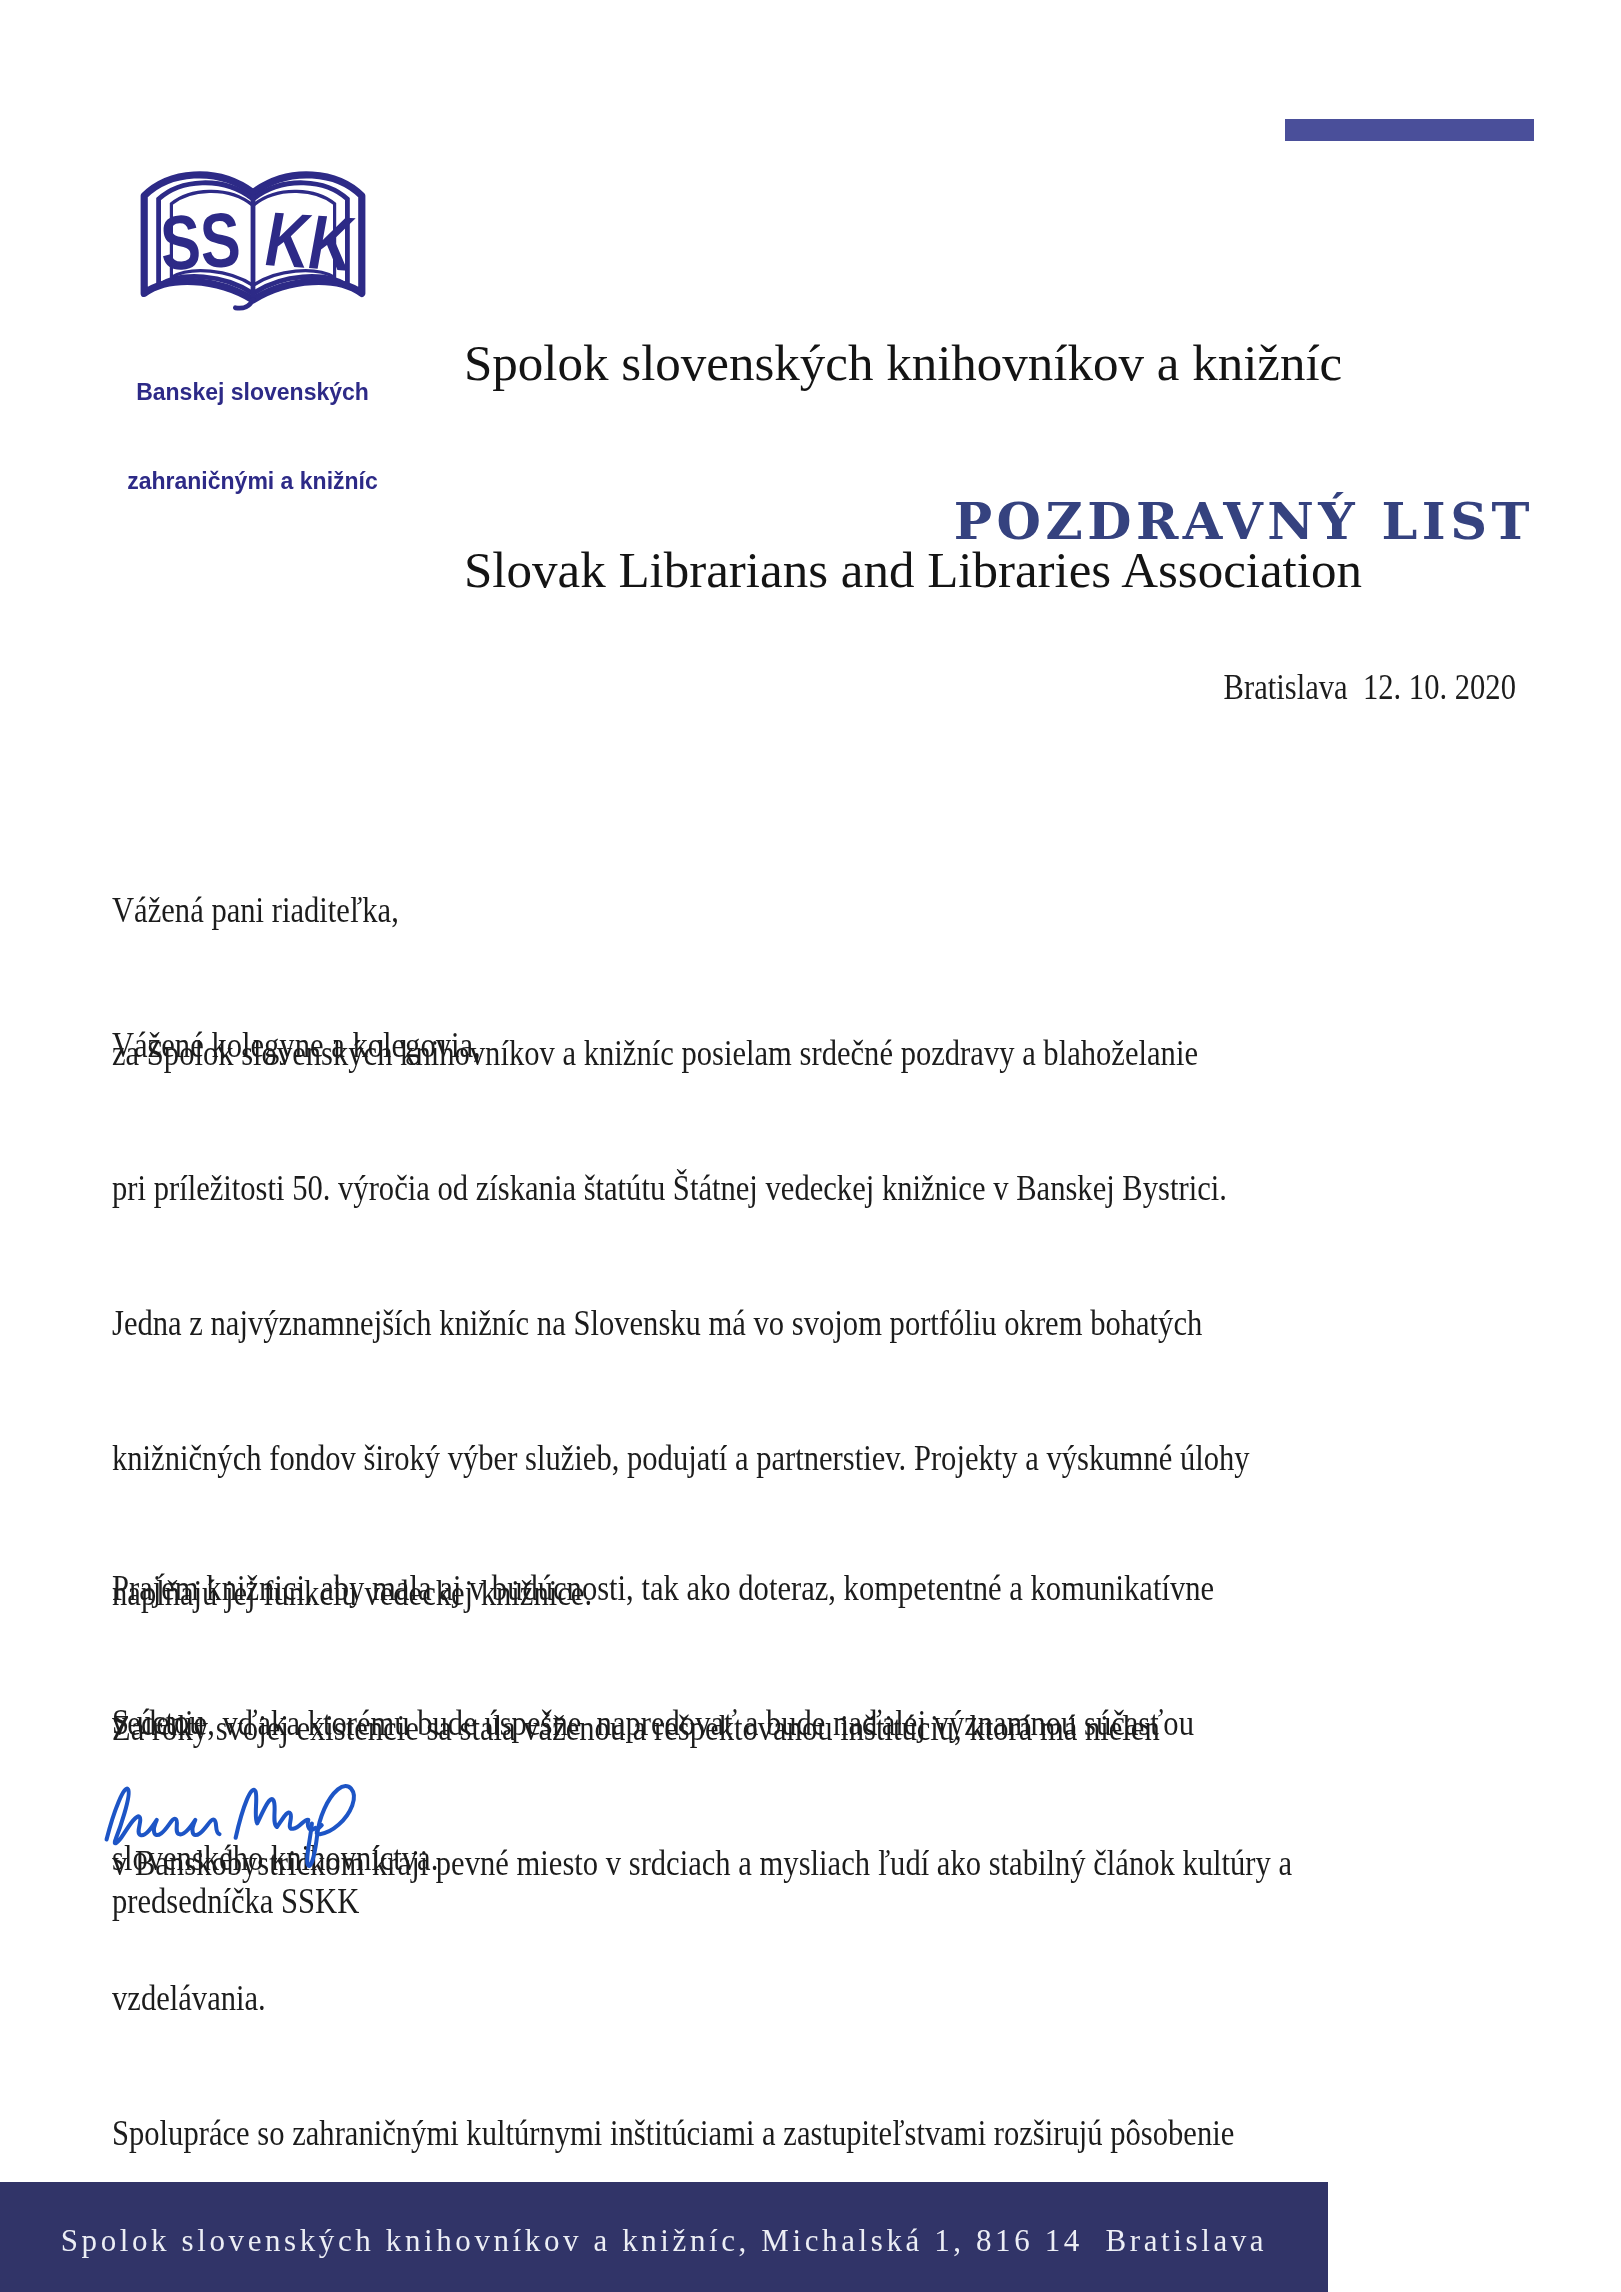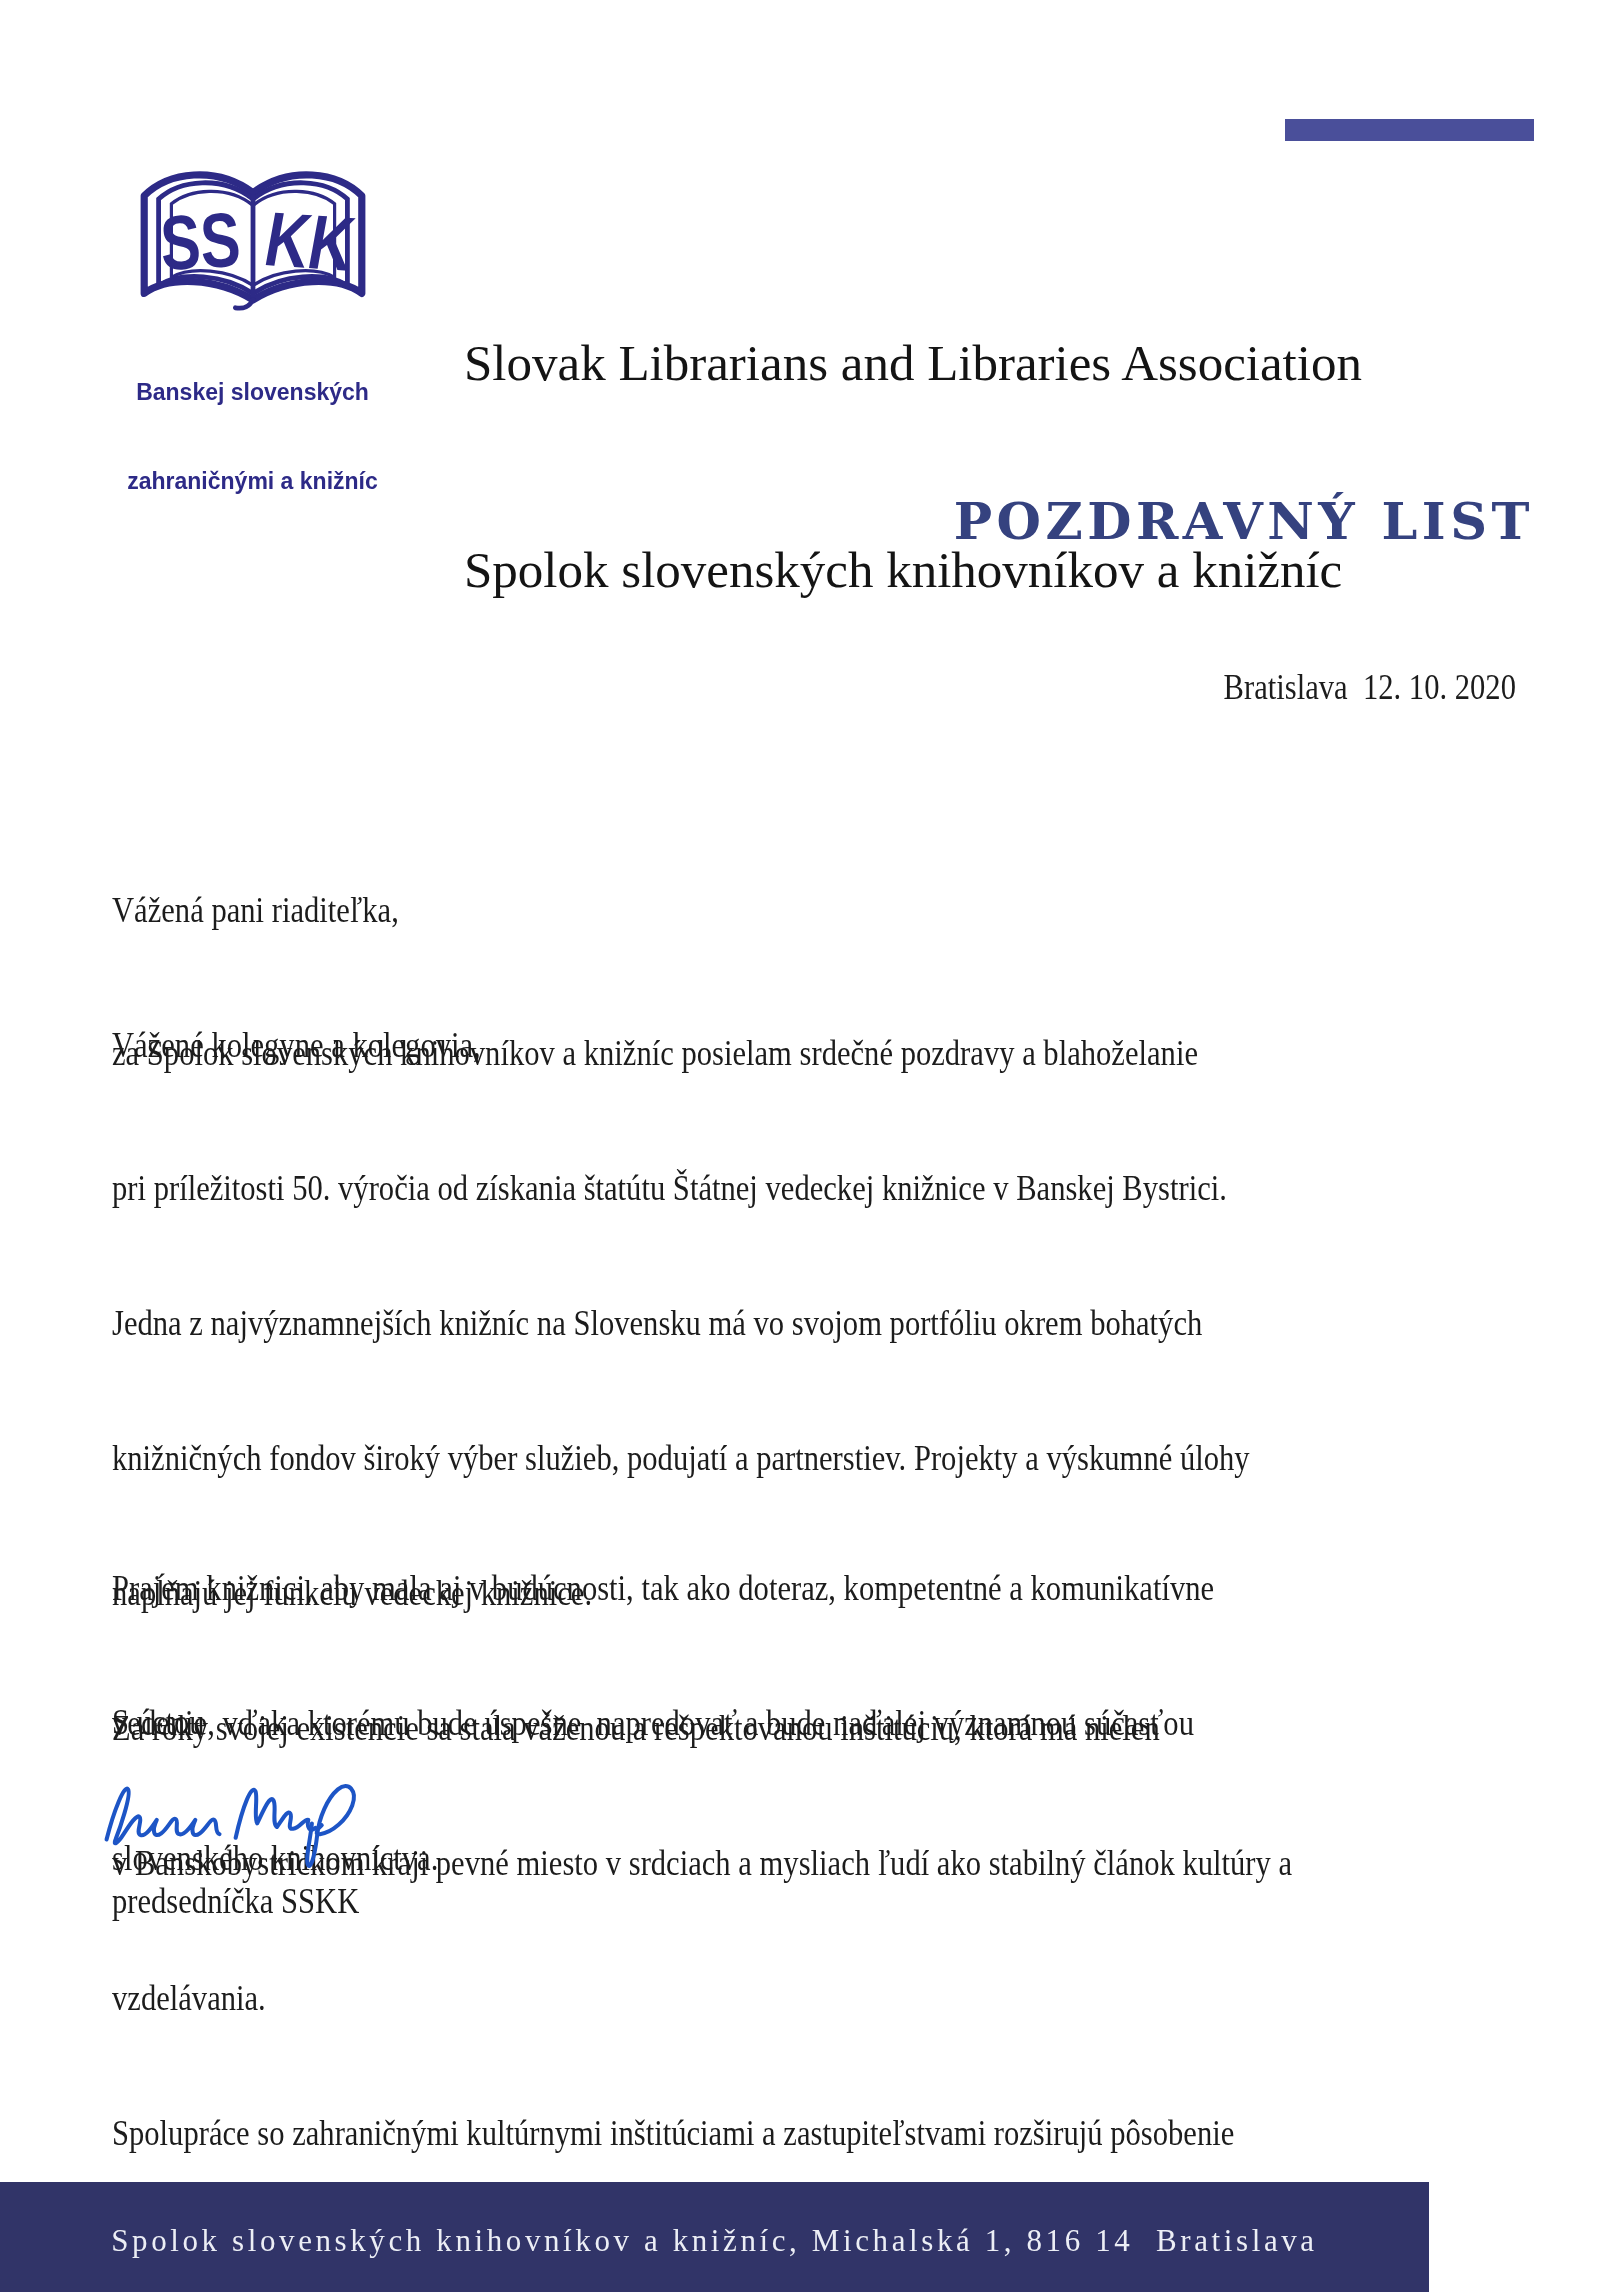--- a/index.html
+++ b/index.html
@@ -42,21 +42,21 @@
   .salutation { top:798px; }
   .body1 { top:941px; }
   .body2 { top:1476px; }
   .closing { top:1700px; }
   .signer-title { top:1879px; }
 
   .signature { position:absolute; left:94px; top:1752px; width:269px; height:124px; }
 
   
   .footer {
-    position:absolute; left:0; top:2182px; width:1429px; height:111px; background:#313468;
+    position:absolute; left:0; top:2182px; width:1328px; height:111px; background:#313468;
     display:flex; align-items:center; justify-content:center;
   }
   .footer span {
     font-size:31px; letter-spacing:3.6px; color:#eceef5; white-space:pre; padding-top:7.2px;
   }
 </style>
 </head>
 <body>
 
 <div class="page">
@@ -73,22 +73,22 @@
       <text transform="translate(86,136) rotate(-3) scale(0.78,1)" text-anchor="middle" font-family="Liberation Sans, DejaVu Sans, sans-serif" font-weight="bold" font-size="96" fill="#2d2a87">SS</text>
       <text transform="translate(215,136) rotate(4) scale(0.78,1) skewX(-8)" text-anchor="middle" font-family="Liberation Sans, DejaVu Sans, sans-serif" font-weight="bold" font-size="96" fill="#2d2a87">KK</text>
     </svg>
     <div class="logo-caption">
       <div>Banskej slovenských</div>
       <div>zahraničnými a knižníc</div>
     </div>
   </div>
 
   <div class="org-title">
+    <div>Spolok slovenských knihovníkov a knižníc</div>
     <div>Slovak Librarians and Libraries Association</div>
-    <div>Spolok slovenských knihovníkov a knižníc</div>
   </div>
 
   <h1 class="letter-title">POZDRAVNÝ LIST</h1>
 
   <div class="dateline">Bratislava  12. 10. 2020</div>
 
   <div class="textblock salutation">
     <div>Vážená pani riaditeľka,</div>
     <div>Vážené kolegyne a kolegovia,</div>
   </div>

